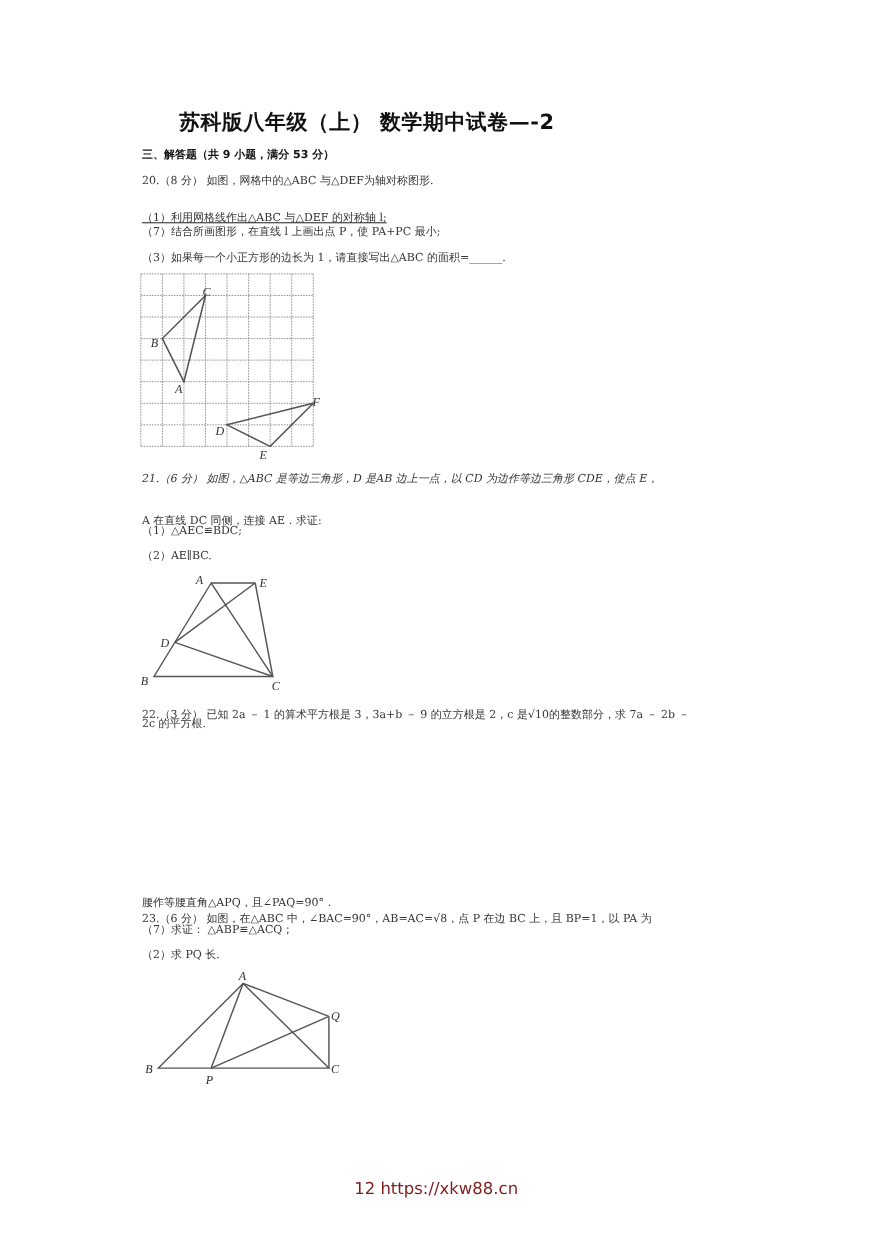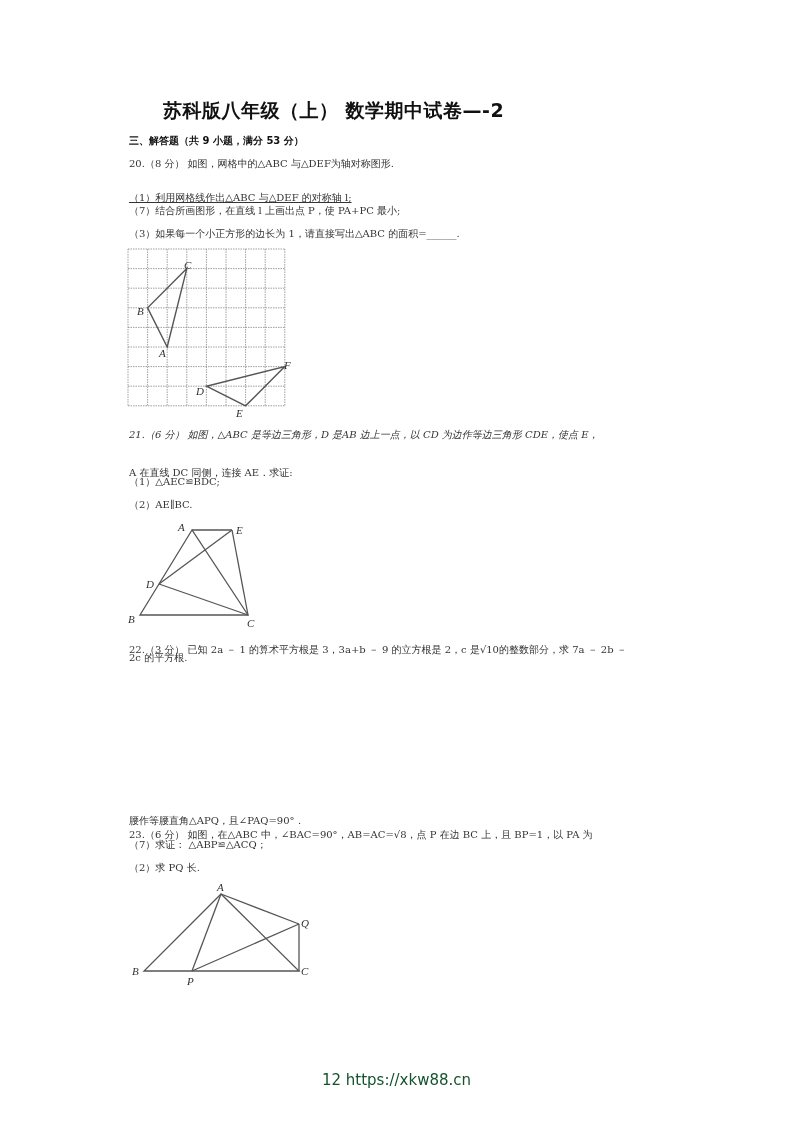--- a/index.html
+++ b/index.html
@@ -5,21 +5,21 @@
   html, body { margin:0; padding:0; background:#ffffff; }
   body { width:793px; height:1122px; position:relative; overflow:hidden;
          font-family:"DejaVu Serif","Liberation Serif",serif; color:#222; }
   .title { position:absolute; top:98px; left:0; width:667px; text-align:center;
            font-family:"DejaVu Sans","Liberation Sans",sans-serif; font-weight:bold;
            font-size:19px; color:#111; letter-spacing:0.5px; }
   .line { position:absolute; left:129px; font-size:10px; white-space:nowrap; color:#333; }
   .bold { font-weight:bold; font-family:"DejaVu Sans","Liberation Sans",sans-serif; color:#111; }
   .fig { position:absolute; }
   .footer { position:absolute; top:1071px; left:0; width:793px; text-align:center;
-            font-family:"DejaVu Sans","Liberation Sans",sans-serif; font-size:15px; color:#14532d; }
+            font-family:"DejaVu Sans","Liberation Sans",sans-serif; font-size:15px; color:#7f1d1d; }
   svg text { font-family:"Liberation Serif","DejaVu Serif",serif; font-style:italic; font-size:11px; fill:#333; }
 </style>
 </head>
 <body>
 
 <div class="title">苏科版八年级（上） 数学期中试卷—-2</div>
 
 <div class="line bold" style="top:134px;">三、解答题（共 9 小题，满分 53 分）</div>
 
 <div class="line" style="top:157px;">20.（8 分）  如图，网格中的△ABC 与△DEF为轴对称图形.</div>

